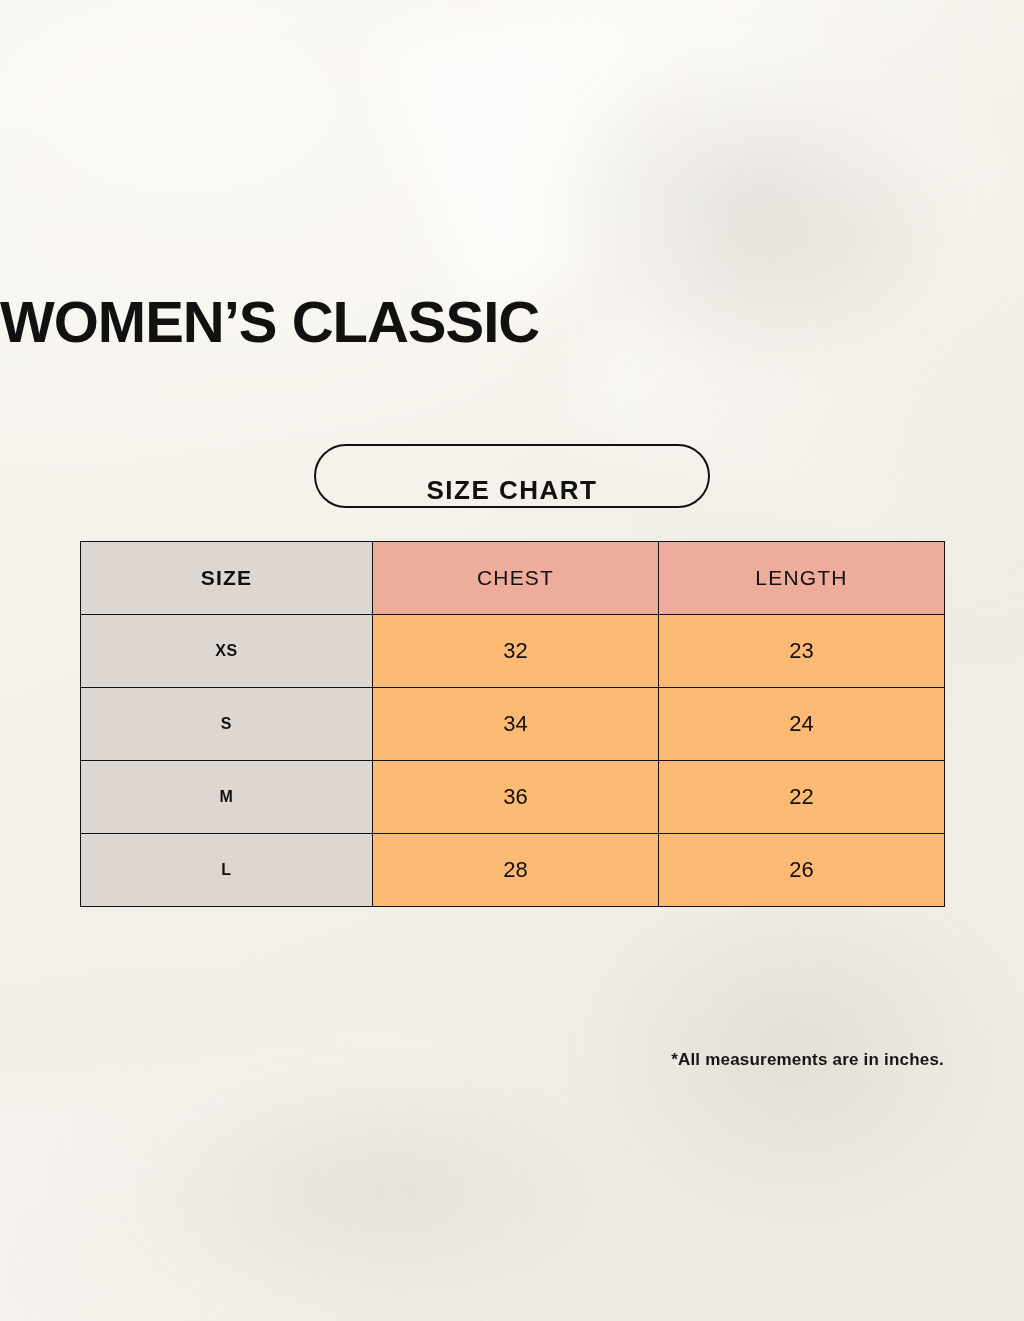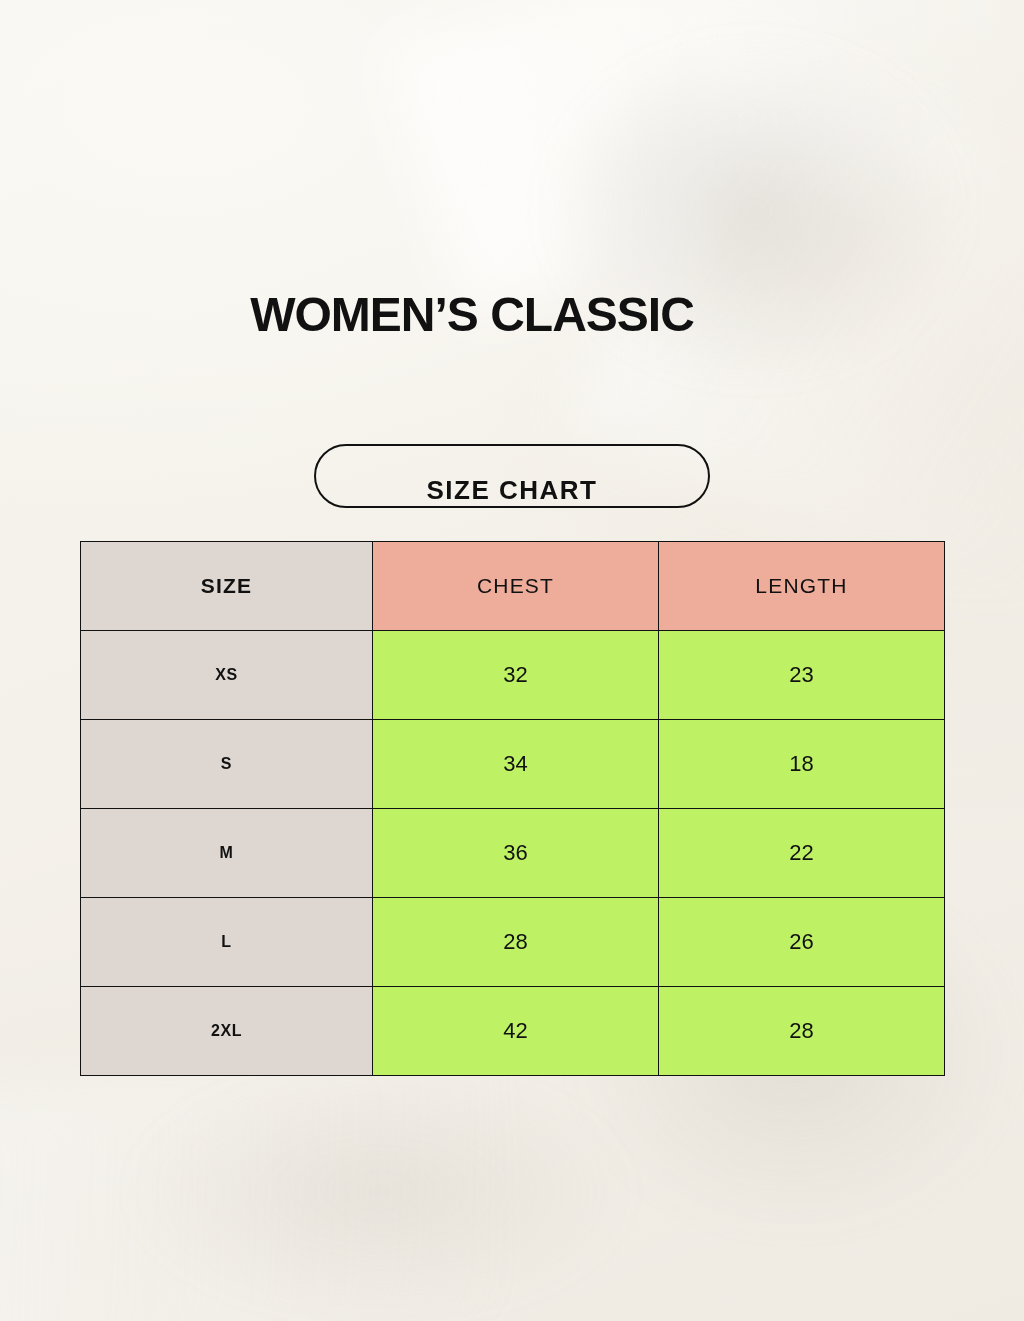--- a/index.html
+++ b/index.html
@@ -49,22 +49,22 @@
     position: relative;
     width: 1024px;
     height: 1321px;
   }
 
   .title {
     position: absolute;
     top: 248px;
     left: 0;
     width: 944px;
-    text-align: center;
-    font-size: 48px;
+    text-align: left;
+    font-size: 58px;
     line-height: 70px;
     letter-spacing: -1px;
     font-weight: 700;
     color: #111111;
   }
   .title .line2 { display: block; }
 
   .pill {
     position: absolute;
     top: 444px;
@@ -93,21 +93,21 @@
     width: 864px;
     border-collapse: collapse;
     table-layout: fixed;
   }
   table.size-table th,
   table.size-table td {
     border: 1px solid #121212;
     height: 72px;
     text-align: center;
     vertical-align: middle;
-    padding: 8px;
+    padding: 0;
   }
   col.c-size { width: 292px; }
   col.c-chest { width: 286px; }
   col.c-length { width: 286px; }
 
   thead th.h-size {
     background: #ded6d1;
     font-size: 21px;
     font-weight: 700;
     letter-spacing: 1.2px;
@@ -118,21 +118,21 @@
     font-weight: 400;
     letter-spacing: 1.2px;
   }
   tbody td.cell-size {
     background: #ded6d1;
     font-size: 16px;
     font-weight: 700;
     letter-spacing: 0.6px;
   }
   tbody td.cell-val {
-    background: #bef264;
+    background: #fdba74;
     font-size: 22px;
     font-weight: 400;
   }
 
   .footnote {
     position: absolute;
     top: 1050px;
     left: 80px;
     width: 864px;
     text-align: right;
@@ -177,33 +177,29 @@
     </thead>
     <tbody>
       <tr>
         <td class="cell-size">XS</td>
         <td class="cell-val">32</td>
         <td class="cell-val">23</td>
       </tr>
       <tr>
         <td class="cell-size">S</td>
         <td class="cell-val">34</td>
-        <td class="cell-val">18</td>
+        <td class="cell-val">24</td>
       </tr>
       <tr>
         <td class="cell-size">M</td>
         <td class="cell-val">36</td>
         <td class="cell-val">22</td>
       </tr>
       <tr>
         <td class="cell-size">L</td>
         <td class="cell-val">28</td>
         <td class="cell-val">26</td>
       </tr>
-      <tr>
-        <td class="cell-size">2XL</td>
-        <td class="cell-val">42</td>
-        <td class="cell-val">28</td>
-      </tr>
     </tbody>
   </table>
 
+  <div class="footnote">*All measurements are in inches.</div>
 </div>
 
 </body></html>

